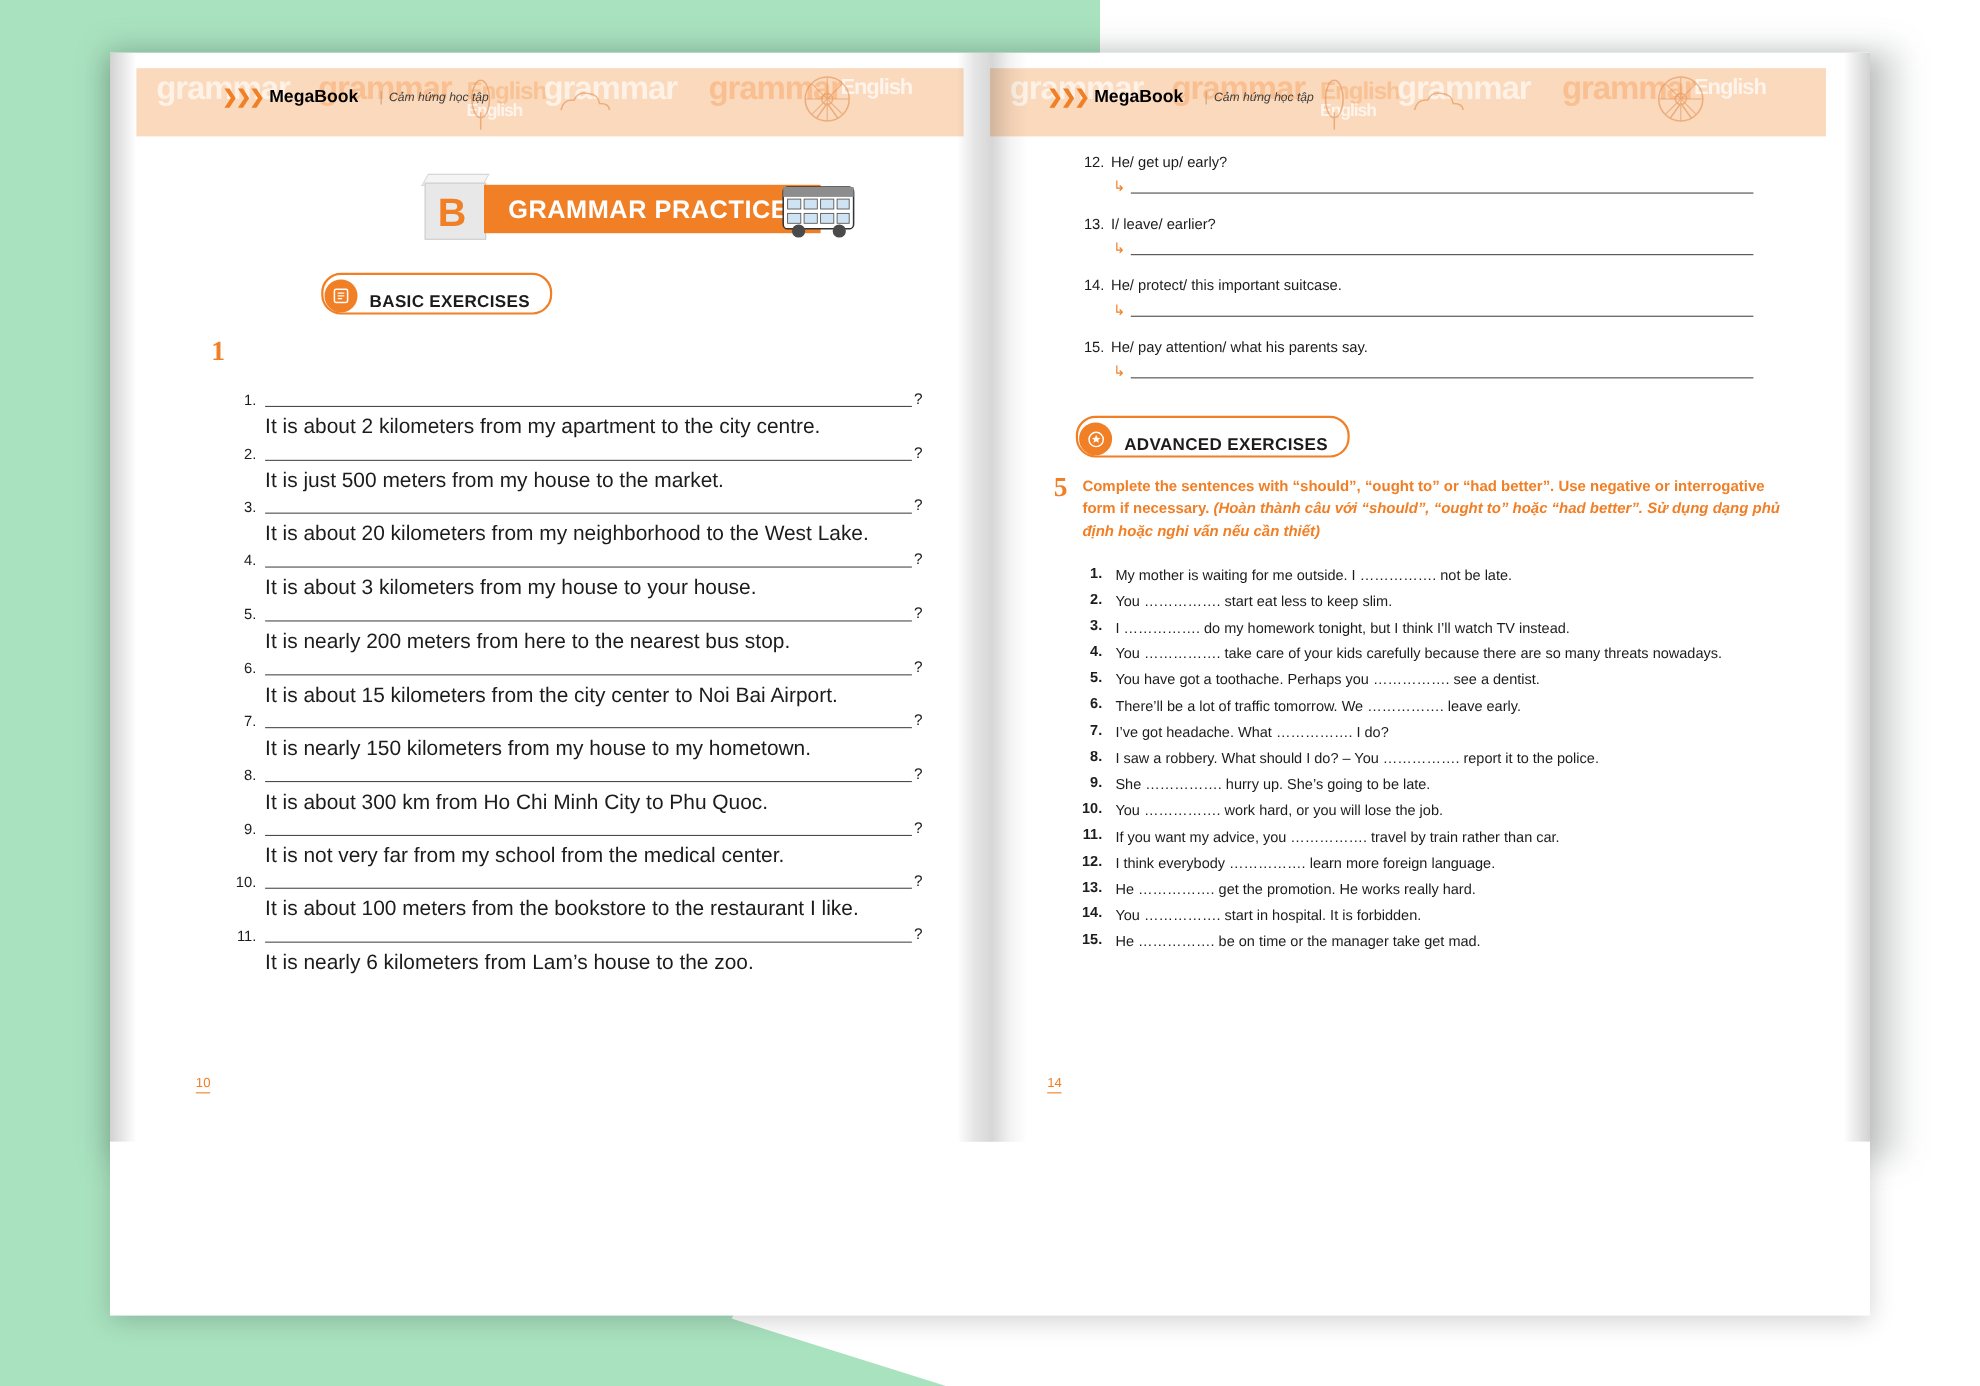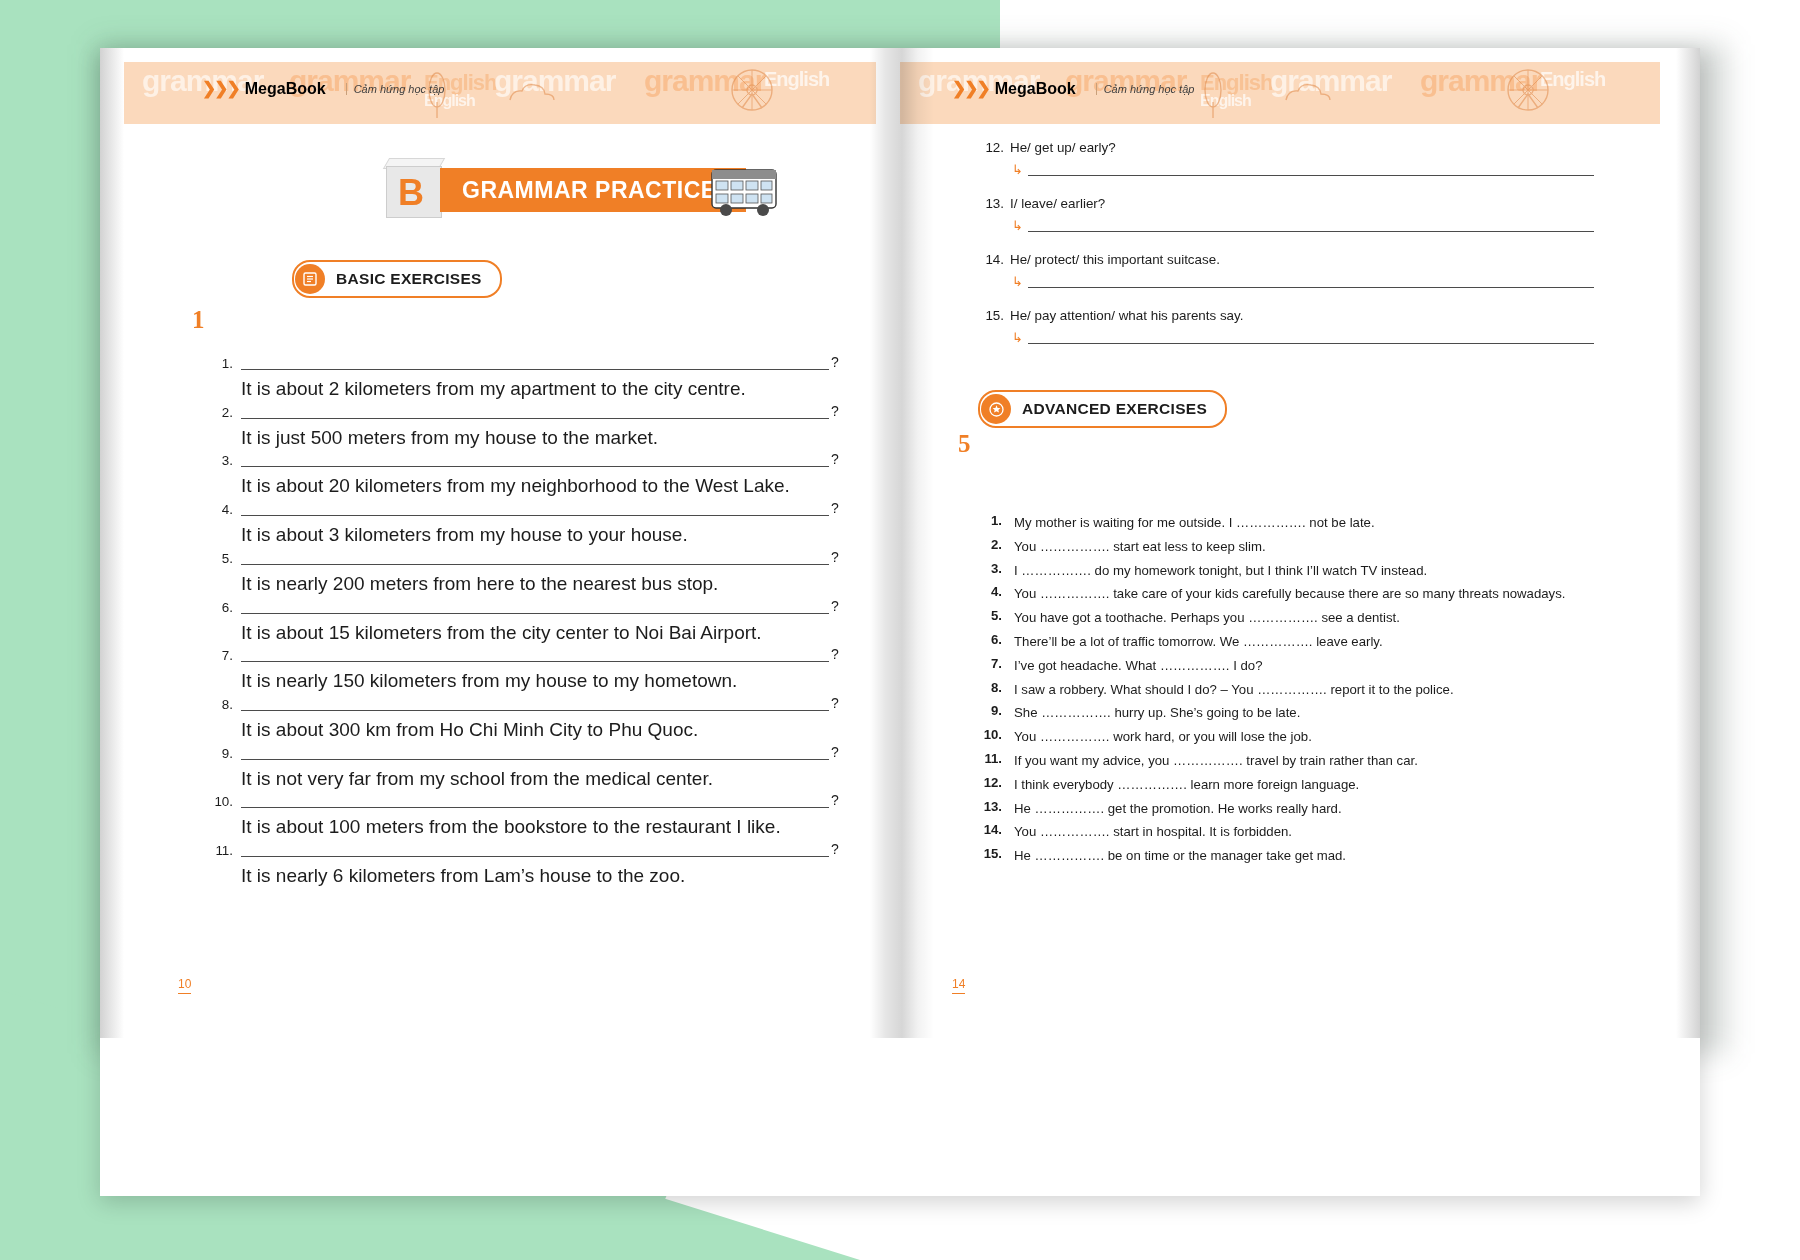--- a/index.html
+++ b/index.html
@@ -158,27 +158,26 @@
     display: flex; align-items: center;
   }
   .title-bar span {
     color: #ffffff; font-size: 23px; font-weight: bold;
     letter-spacing: 0.5px; margin-left: 22px;
   }
   .bus { position: absolute; left: 332px; top: 6px; }
 
   .section-pill {
     position: absolute;
-    display: flex; align-items: center;
+    display: flex; align-items: flex-end;
     height: 34px;
     border: 2px solid #f07f26;
     border-radius: 18px;
     background: #ffffff;
     padding-right: 18px;
-    margin-top: 12px;
   }
   .pill-icon {
     width: 30px; height: 30px; border-radius: 50%;
     background: #f07f26; color: #fff;
     display: flex; align-items: center; justify-content: center;
     font-size: 16px; margin-left: 1px;
   }
   .pill-label {
     margin-left: 11px; font-size: 15.5px; font-weight: bold; color: #1c1c1c;
     letter-spacing: 0.3px;
@@ -480,20 +479,24 @@
         <div class="pill-icon">
           <svg width="17" height="17" viewBox="0 0 17 17">
             <circle cx="8.5" cy="8.5" r="6.5" fill="none" stroke="#fff" stroke-width="1.3"></circle>
             <path d="M8.5 4.3 L9.6 6.9 L12.4 7.1 L10.3 8.9 L11 11.6 L8.5 10.2 L6 11.6 L6.7 8.9 L4.6 7.1 L7.4 6.9 Z" fill="#fff"></path>
           </svg>
         </div>
         <div class="pill-label">ADVANCED EXERCISES</div>
       </div>
 
       <div class="ex-num" style="left:58px; top:382px;">5</div>
+      <div class="ex-dir" style="left:84px; top:384px; width:640px;">
+        <span>Complete the sentences with “should”, “ought to” or “had better”. Use negative or interrogative form if necessary.</span>
+        <i>(Hoàn thành câu với “should”, “ought to” hoặc “had better”. Sử dụng dạng phủ định hoặc nghi vấn nếu cần thiết)</i>
+      </div>
 
       <div id="right-answers">
           <div class="a-item" style="top: 465px;">
             <div class="a-idx">1.</div>
             <div class="a-text">My mother is waiting for me outside. I ……………. not be late.</div>
           </div>
           <div class="a-item" style="top: 488.8px;">
             <div class="a-idx">2.</div>
             <div class="a-text">You ……………. start eat less to keep slim.</div>
           </div>

